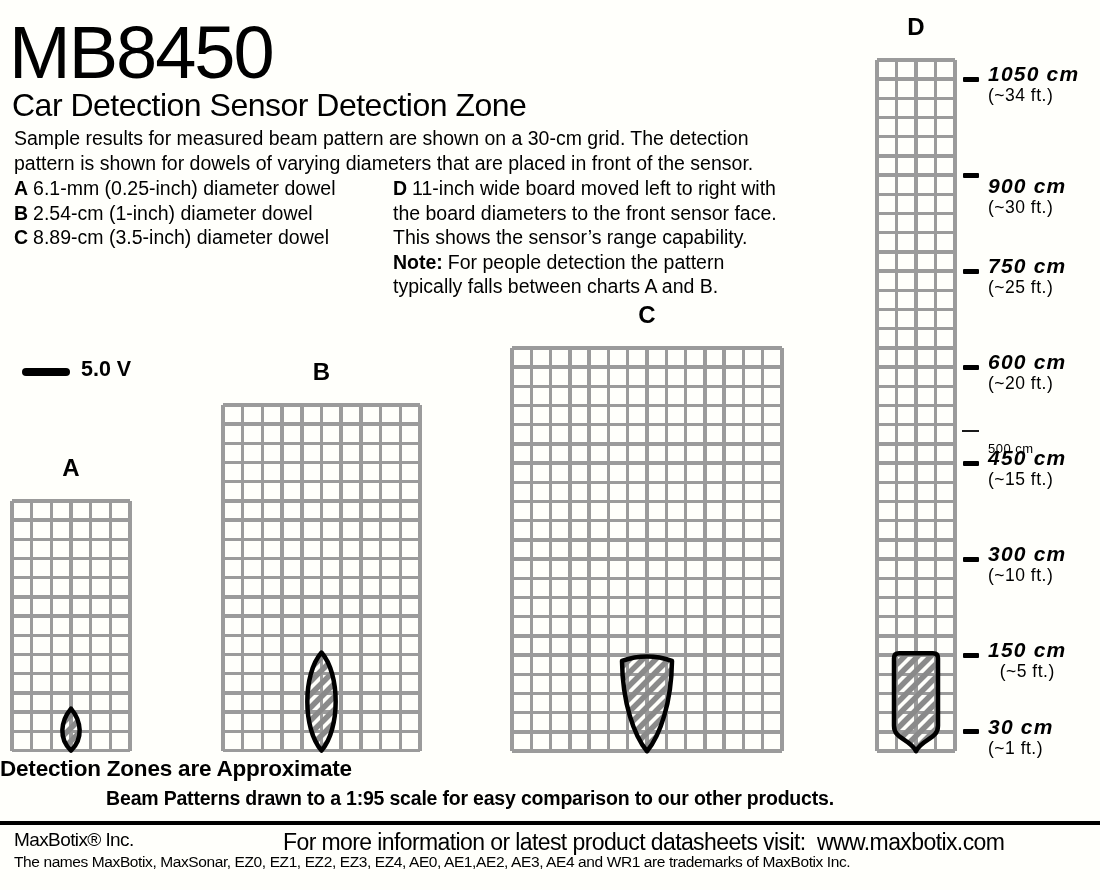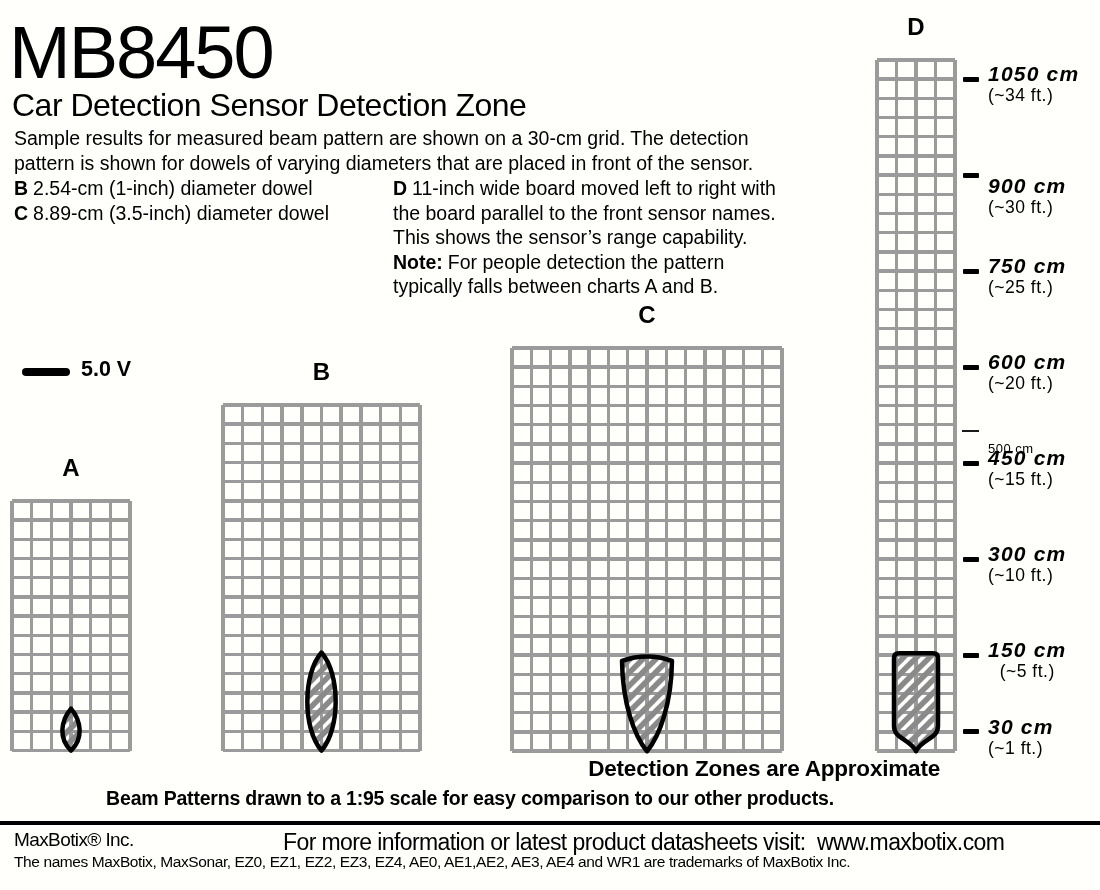--- a/index.html
+++ b/index.html
@@ -22,21 +22,21 @@
   #legend-right{left:393px;top:176px;}
   .bkey{font-weight:bold;margin-right:5px;}
   #voltage-swatch{left:22px;top:368px;width:48px;height:8px;background:#000;border-radius:4px;}
   #voltage-label{left:81px;top:357px;font-size:21.5px;font-weight:bold;}
   .chart-label{font-size:24px;font-weight:bold;text-align:center;}
   .scale-tick-major{background:#000;width:16px;height:5px;border-radius:1px;}
   .scale-tick-minor{background:#1a1a1a;width:17px;height:2px;}
   .scale-label-cm{font-size:21px;font-weight:bold;letter-spacing:1.2px;line-height:23px;white-space:nowrap;font-style:italic;}
   .scale-label-ft{font-size:17.5px;letter-spacing:0.5px;line-height:21px;white-space:nowrap;}
   .scale-label-small{font-size:13px;letter-spacing:0.5px;white-space:nowrap;}
-  #notice-approximate{left:0;top:756px;width:940px;text-align:right;font-size:22.5px;font-weight:bold;letter-spacing:-0.2px;}
+  #notice-approximate{left:0;top:756px;width:940px;text-align:left;font-size:22.5px;font-weight:bold;letter-spacing:-0.2px;}
   #notice-scale{left:0;top:787px;width:940px;text-align:center;font-size:19.5px;font-weight:bold;letter-spacing:-0.2px;}
   #footer-rule{left:0;top:821px;width:1100px;height:4px;background:#000;}
   #footer-company{left:14px;top:829px;font-size:19px;letter-spacing:-0.6px;}
   #footer-info{left:283px;top:829px;font-size:23px;letter-spacing:-0.6px;white-space:pre;}
   #footer-trademark{left:14px;top:853px;font-size:15.5px;letter-spacing:-0.4px;white-space:pre;}
   svg{display:block;}
 </style>
 </head>
 <body>
 
@@ -44,27 +44,28 @@
 
   <div class="abs" id="title">MB8450</div>
   <div class="abs" id="subtitle">Car Detection Sensor Detection Zone</div>
 
   <div class="abs" id="intro">
     <div>Sample results for measured beam pattern are shown on a 30-cm grid. The detection</div>
     <div>pattern is shown for dowels of varying diameters that are placed in front of the sensor.</div>
   </div>
 
   <div class="abs legend-col" id="legend-left">
+    <div><span class="bkey">A</span><span>6.1-mm (0.25-inch) diameter dowel</span></div>
     <div><span class="bkey">B</span><span>2.54-cm (1-inch) diameter dowel</span></div>
     <div><span class="bkey">C</span><span>8.89-cm (3.5-inch) diameter dowel</span></div>
   </div>
 
   <div class="abs legend-col" id="legend-right">
     <div><span class="bkey">D</span><span>11-inch wide board moved left to right with</span></div>
-    <div>the board parallel to the front sensor names.</div>
+    <div>the board diameters to the front sensor face.</div>
     <div>This shows the sensor’s range capability.</div>
     <div><span class="bkey">Note:</span><span>For people detection the pattern</span></div>
     <div>typically falls between charts A and B.</div>
   </div>
 
   <div class="abs" id="voltage-swatch"></div>
   <div class="abs" id="voltage-label">5.0 V</div>
 
   <div class="abs" id="charts-layer" style="left:0;top:0;">
       <div class="abs chart-label" style="left: 12px; top: 454.4px; width: 118px;">A</div>

